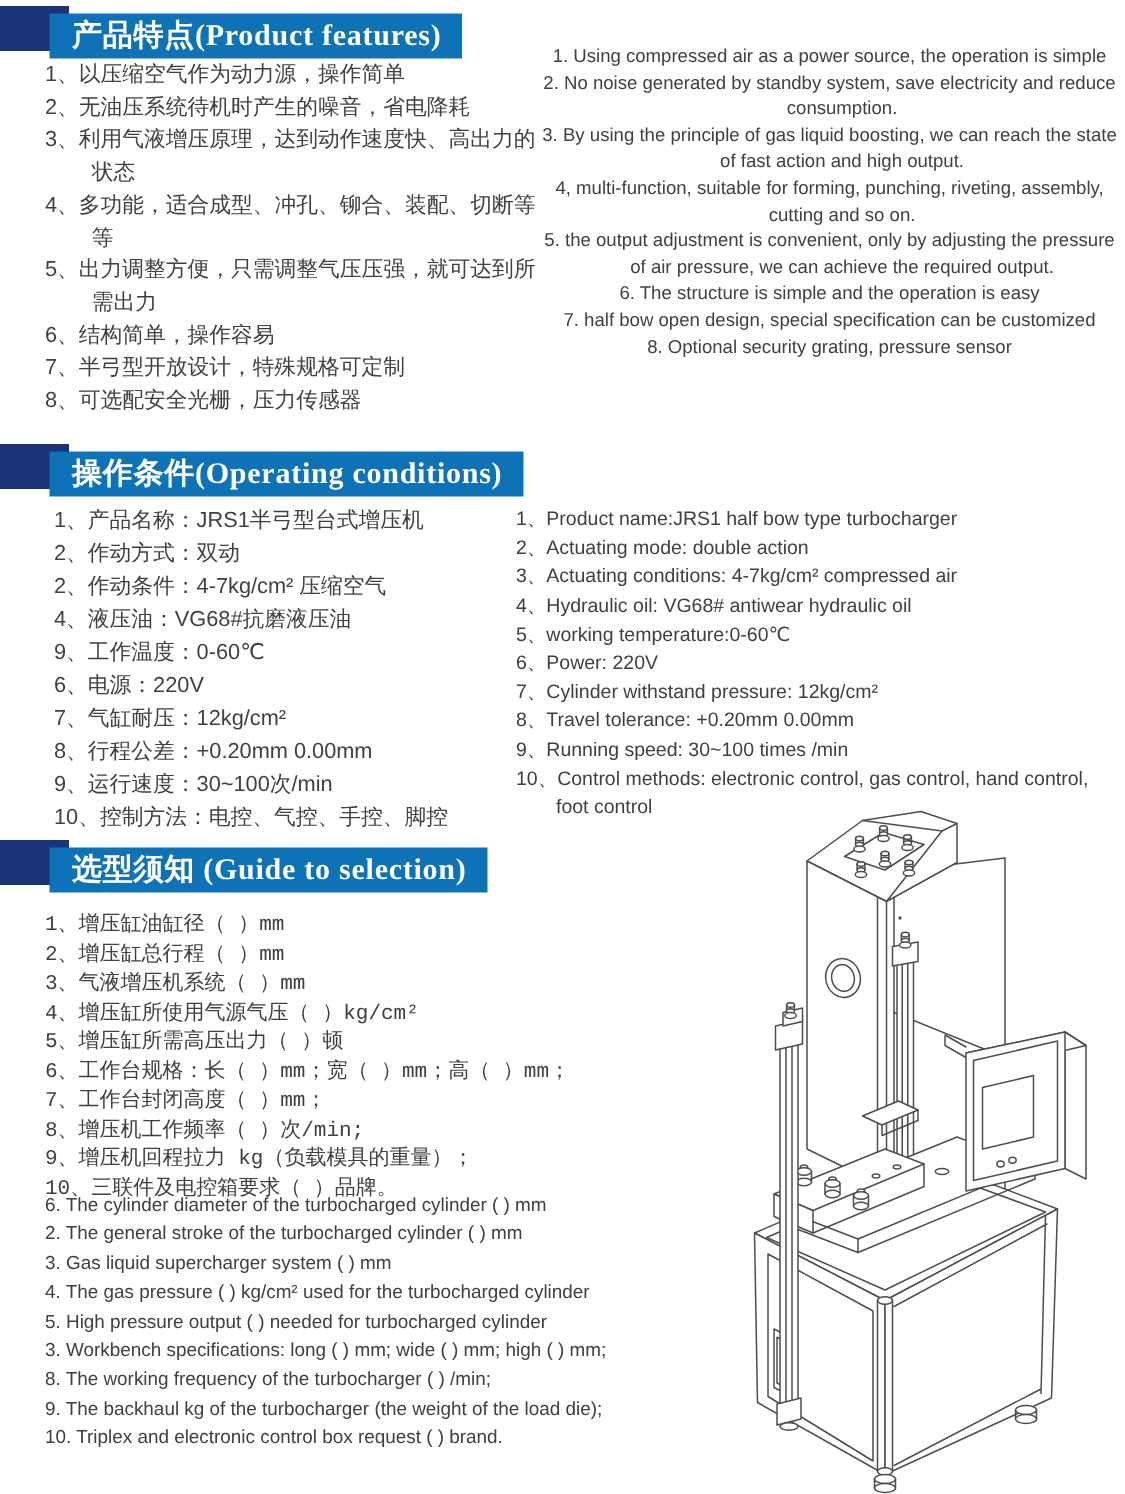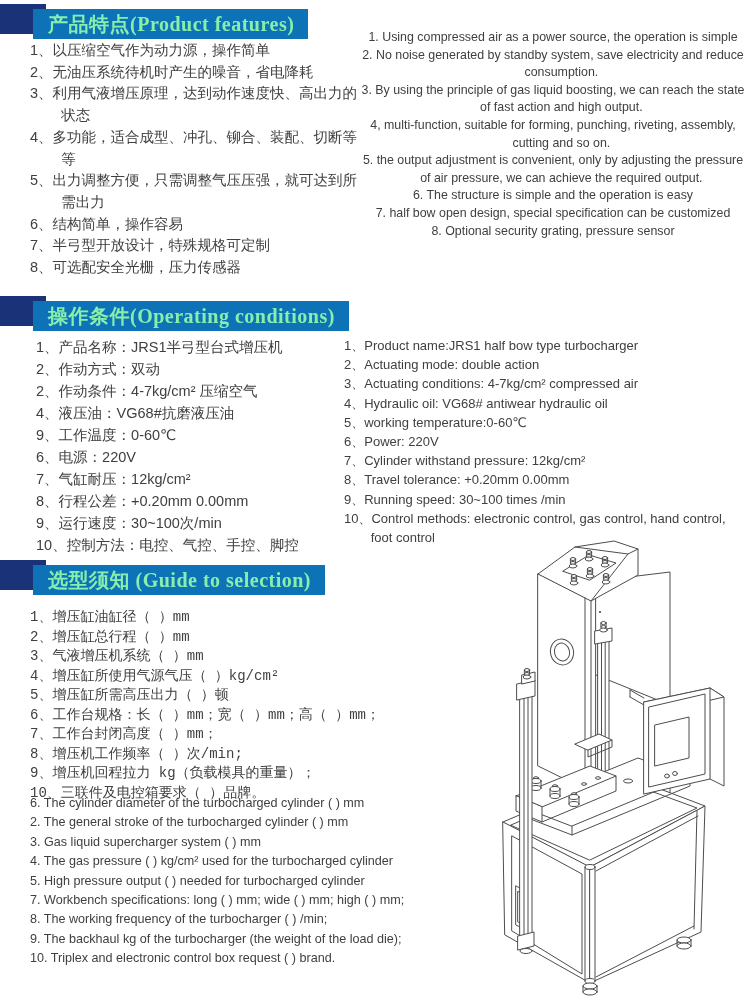--- a/index.html
+++ b/index.html
@@ -9,21 +9,21 @@
     --line:#4d4d4d;
   }
   html,body{margin:0;padding:0;background:#fff;}
   .page{
     position:relative;width:750px;height:996px;background:#fff;overflow:hidden;
     font-family:"Liberation Sans","DejaVu Sans",sans-serif;color:var(--text);
   }
   .sec-tab{position:absolute;left:0;width:46px;height:30px;background:var(--tab_navy);}
   .sec-banner{
     position:absolute;left:33px;margin:0;height:30px;line-height:30px;
-    background:var(--banner_blue);color:#86efac;white-space:nowrap;
+    background:var(--banner_blue);color:#ffffff;white-space:nowrap;
     font-family:"Liberation Serif","DejaVu Serif",serif;font-weight:bold;
     font-size:20px;letter-spacing:.5px;padding:0 14px 0 15px;
   }
   .list{position:absolute;}
   .list .li{margin:0;}
   .cn .li{padding-left:2.15em;text-indent:-2.15em;}
   .en .li{padding-left:1.35em;text-indent:-1.35em;}
   .en-cjknum .li{padding-left:2.05em;text-indent:-2.05em;}
   .s1-cn{left:30px;top:40px;width:338px;font-size:14.5px;line-height:21.7px;}
   .s1-en{left:358px;top:29px;width:390px;font-size:12.4px;line-height:17.6px;text-align:center;}
@@ -101,21 +101,21 @@
       <div class="li">8、增压机工作频率（ ）次/min;</div>
       <div class="li">9、增压机回程拉力 kg（负载模具的重量）；</div>
       <div class="li">10、三联件及电控箱要求（ ）品牌。</div>
     </div>
   <div class="list en s3-en">
       <div class="li">6. The cylinder diameter of the turbocharged cylinder ( ) mm</div>
       <div class="li">2. The general stroke of the turbocharged cylinder ( ) mm</div>
       <div class="li">3. Gas liquid supercharger system ( ) mm</div>
       <div class="li">4. The gas pressure ( ) kg/cm² used for the turbocharged cylinder</div>
       <div class="li">5. High pressure output ( ) needed for turbocharged cylinder</div>
-      <div class="li">7. Workbench specifications: long ( ) mm; wide ( ) mm; high ( ) mm;</div>
+      <div class="li">3. Workbench specifications: long ( ) mm; wide ( ) mm; high ( ) mm;</div>
       <div class="li">8. The working frequency of the turbocharger ( ) /min;</div>
       <div class="li">9. The backhaul kg of the turbocharger (the weight of the load die);</div>
       <div class="li">10. Triplex and electronic control box request ( ) brand.</div>
     </div>
 
   <svg class="machine" viewBox="0 0 272 462" xmlns="http://www.w3.org/2000/svg">
     <defs>
       <g id="bolt" stroke="#4d4d4d" fill="#ffffff" stroke-width="1">
         <ellipse cx="0" cy="-8" rx="2.6" ry="1.5"></ellipse>
         <path d="M-2.6,-8 L-2.6,-4 M2.6,-8 L2.6,-4" fill="none"></path>

